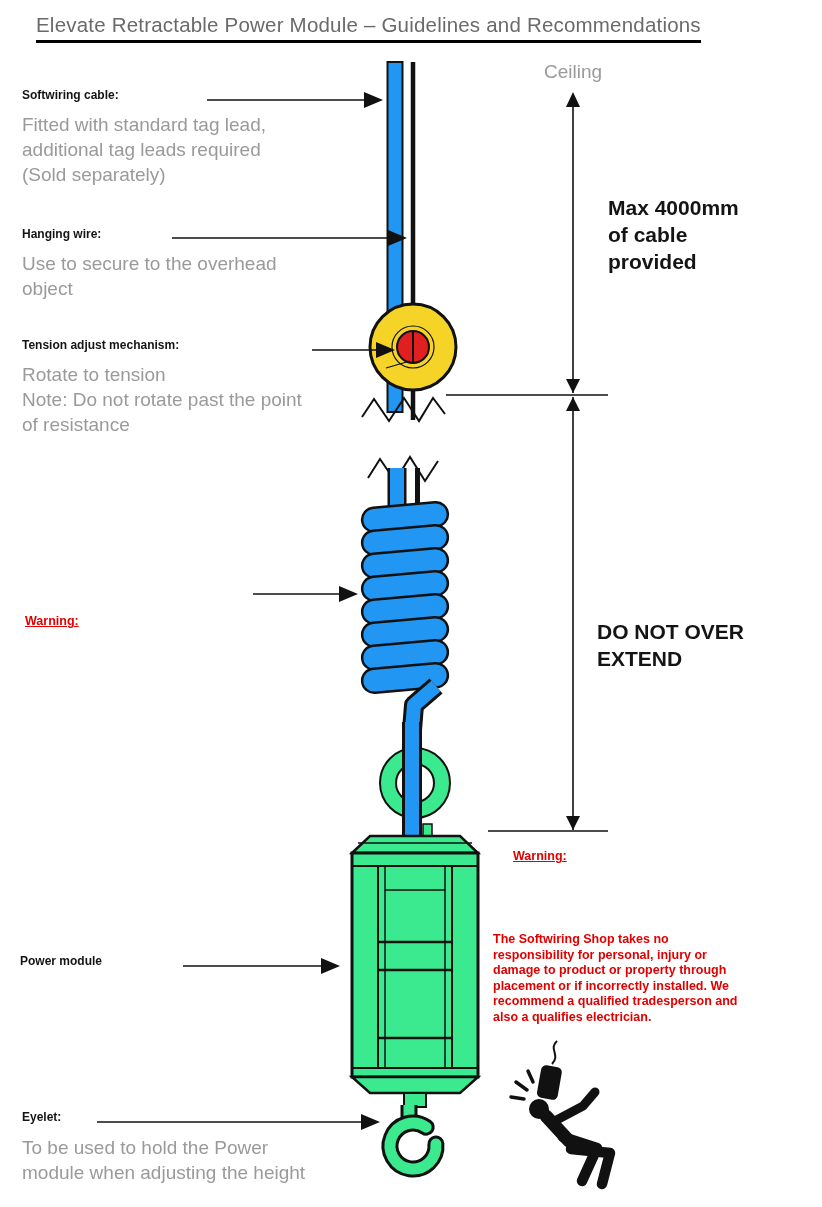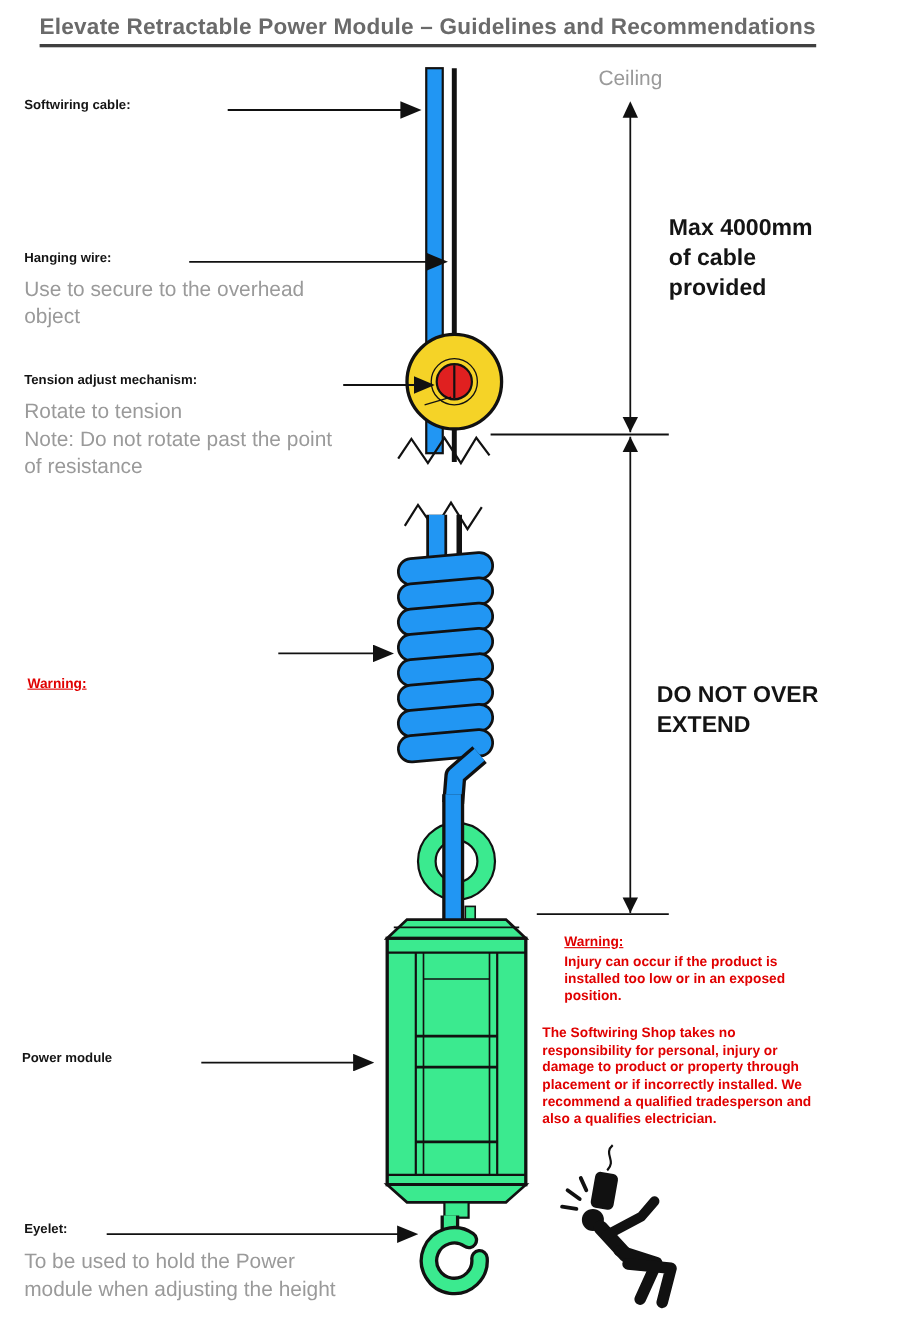--- a/index.html
+++ b/index.html
@@ -1,20 +1,20 @@
 <!DOCTYPE html>
 <html><head>
 <meta charset="utf-8">
 <style>
   html,body{margin:0;padding:0;background:#ffffff;}
   #page{position:relative;width:822px;height:1207px;background:#ffffff;overflow:hidden;
         font-family:"Liberation Sans", sans-serif;}
   #gfx{position:absolute;left:0;top:0;width:822px;height:1207px;}
   .abs{position:absolute;white-space:pre-line;}
-  .title{font-size:20.5px;font-weight:bold;color:#6a6a6a;border-bottom:3px solid #404040;
+  .title{font-size:20.5px;font-weight:normal;color:#6a6a6a;border-bottom:3px solid #000000;
          padding-bottom:3px;letter-spacing:0.2px;}
   .h{font-size:12px;font-weight:bold;color:#141414;}
   .g{font-size:19px;color:#9a9a9a;line-height:25px;}
   .dim{font-size:21px;font-weight:bold;color:#141414;line-height:27px;}
   .ceil{font-size:19px;color:#9a9a9a;}
   .redh{font-size:12.5px;font-weight:bold;color:#e00000;text-decoration:underline;}
   .red{font-size:12.5px;font-weight:bold;color:#e00000;line-height:15.5px;}
 </style>
 </head>
 <body>
@@ -165,20 +165,23 @@
       <path d="M 563 1137 L 597 1148 L 582 1181" fill="none" stroke="#111" stroke-width="10.5" stroke-linecap="round" stroke-linejoin="round"></path>
       <path d="M 571 1149 L 610 1153 L 602 1184" fill="none" stroke="#111" stroke-width="10.5" stroke-linecap="round" stroke-linejoin="round"></path>
     </g>
   </svg>
 
   <div class="abs title" style="left:36px;top:13px;">Elevate Retractable Power Module – Guidelines and Recommendations</div>
 
   <div class="abs ceil" style="left:544px;top:61px;">Ceiling</div>
 
   <div class="abs h" style="left:22px;top:88px;">Softwiring cable:</div>
+  <div class="abs g" style="left:22px;top:112px;">Fitted with standard tag lead,
+additional tag leads required
+(Sold separately)</div>
 
   <div class="abs h" style="left:22px;top:227px;">Hanging wire:</div>
   <div class="abs g" style="left:22px;top:251px;">Use to secure to the overhead
 object</div>
 
   <div class="abs h" style="left:22px;top:338px;">Tension adjust mechanism:</div>
   <div class="abs g" style="left:22px;top:362px;">Rotate to tension
 Note: Do not rotate past the point
 of resistance</div>
 
@@ -186,23 +189,20 @@
 of cable
 provided</div>
 
 
   <div class="abs redh" style="left:25px;top:614px;">Warning:</div>
 
   <div class="abs dim" style="left:597px;top:618px;">DO NOT OVER
 EXTEND</div>
 
   <div class="abs redh" style="left:513px;top:849px;">Warning:</div>
-  <div class="abs red" style="left:513px;top:867px;">Injury can occur if the product is
-installed too low or in an exposed
-position.</div>
   <div class="abs red" style="left:493px;top:932px;">The Softwiring Shop takes no
 responsibility for personal, injury or
 damage to product or property through
 placement or if incorrectly installed. We
 recommend a qualified tradesperson and
 also a qualifies electrician.</div>
 
   <div class="abs h" style="left:20px;top:954px;">Power module</div>
 
   <div class="abs h" style="left:22px;top:1110px;">Eyelet:</div>

